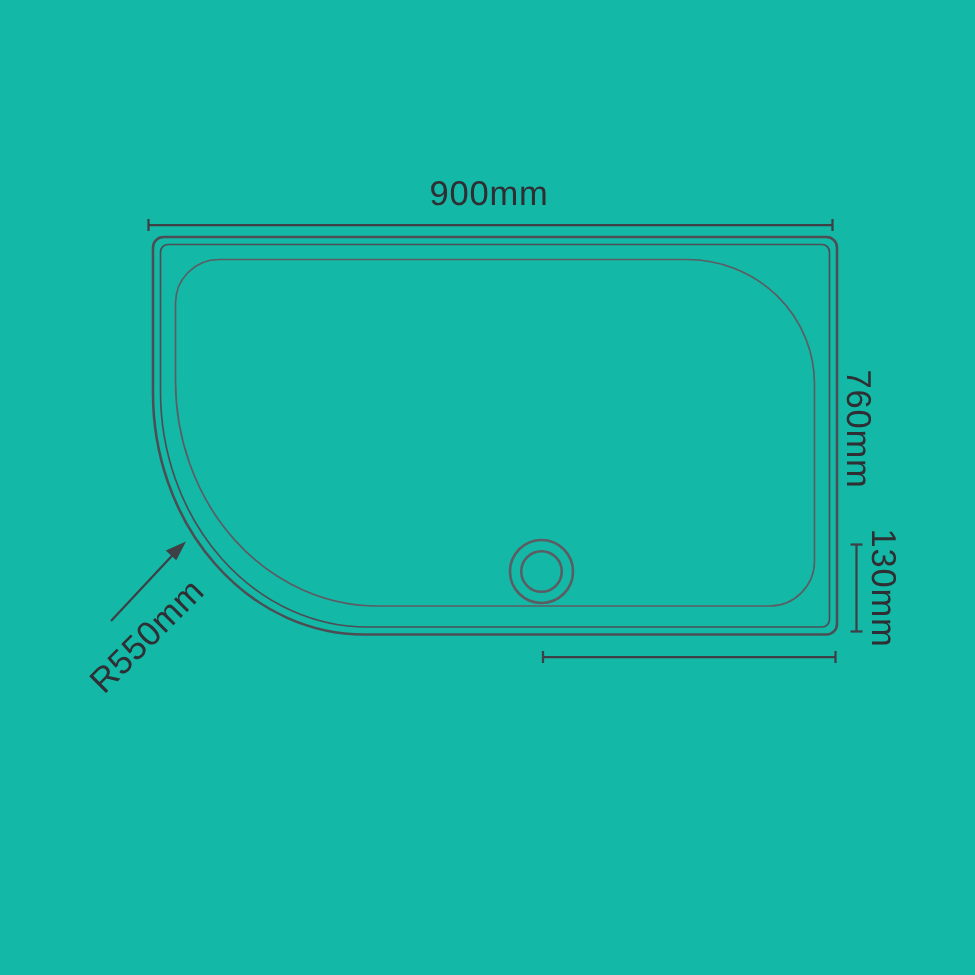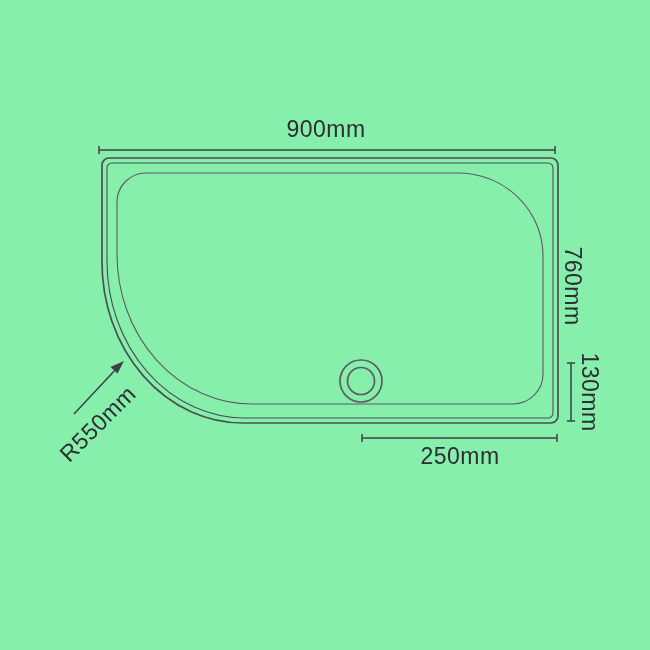--- a/index.html
+++ b/index.html
@@ -4,21 +4,21 @@
 <style>
   html, body {
     margin: 0;
     padding: 0;
     background: #ffffff;
   }
   .canvas {
     position: relative;
     width: 650px;
     height: 650px;
-    background: #86efac;
+    background: #14b8a6;
     font-family: "Liberation Sans", "DejaVu Sans", sans-serif;
     overflow: hidden;
   }
   .drawing {
     position: absolute;
     left: 0;
     top: 0;
   }
   .dim-label {
     position: absolute;
@@ -108,17 +108,16 @@
       </g>
     </g>
   </svg>
 
   <div class="dim-label" style="left:326px; top:129px;">900mm</div>
 
   <div class="dim-label rot90" style="left:572px; top:286px;">760mm</div>
 
   <div class="dim-label rot90" style="left:589px; top:392px;">130mm</div>
 
-  <div class="dim-label" style="left:460px; top:456px;">250mm</div>
 
   <div class="dim-label rot-45" style="left:98px; top:424px;">R550mm</div>
 
 </div>
 
 </body></html>

